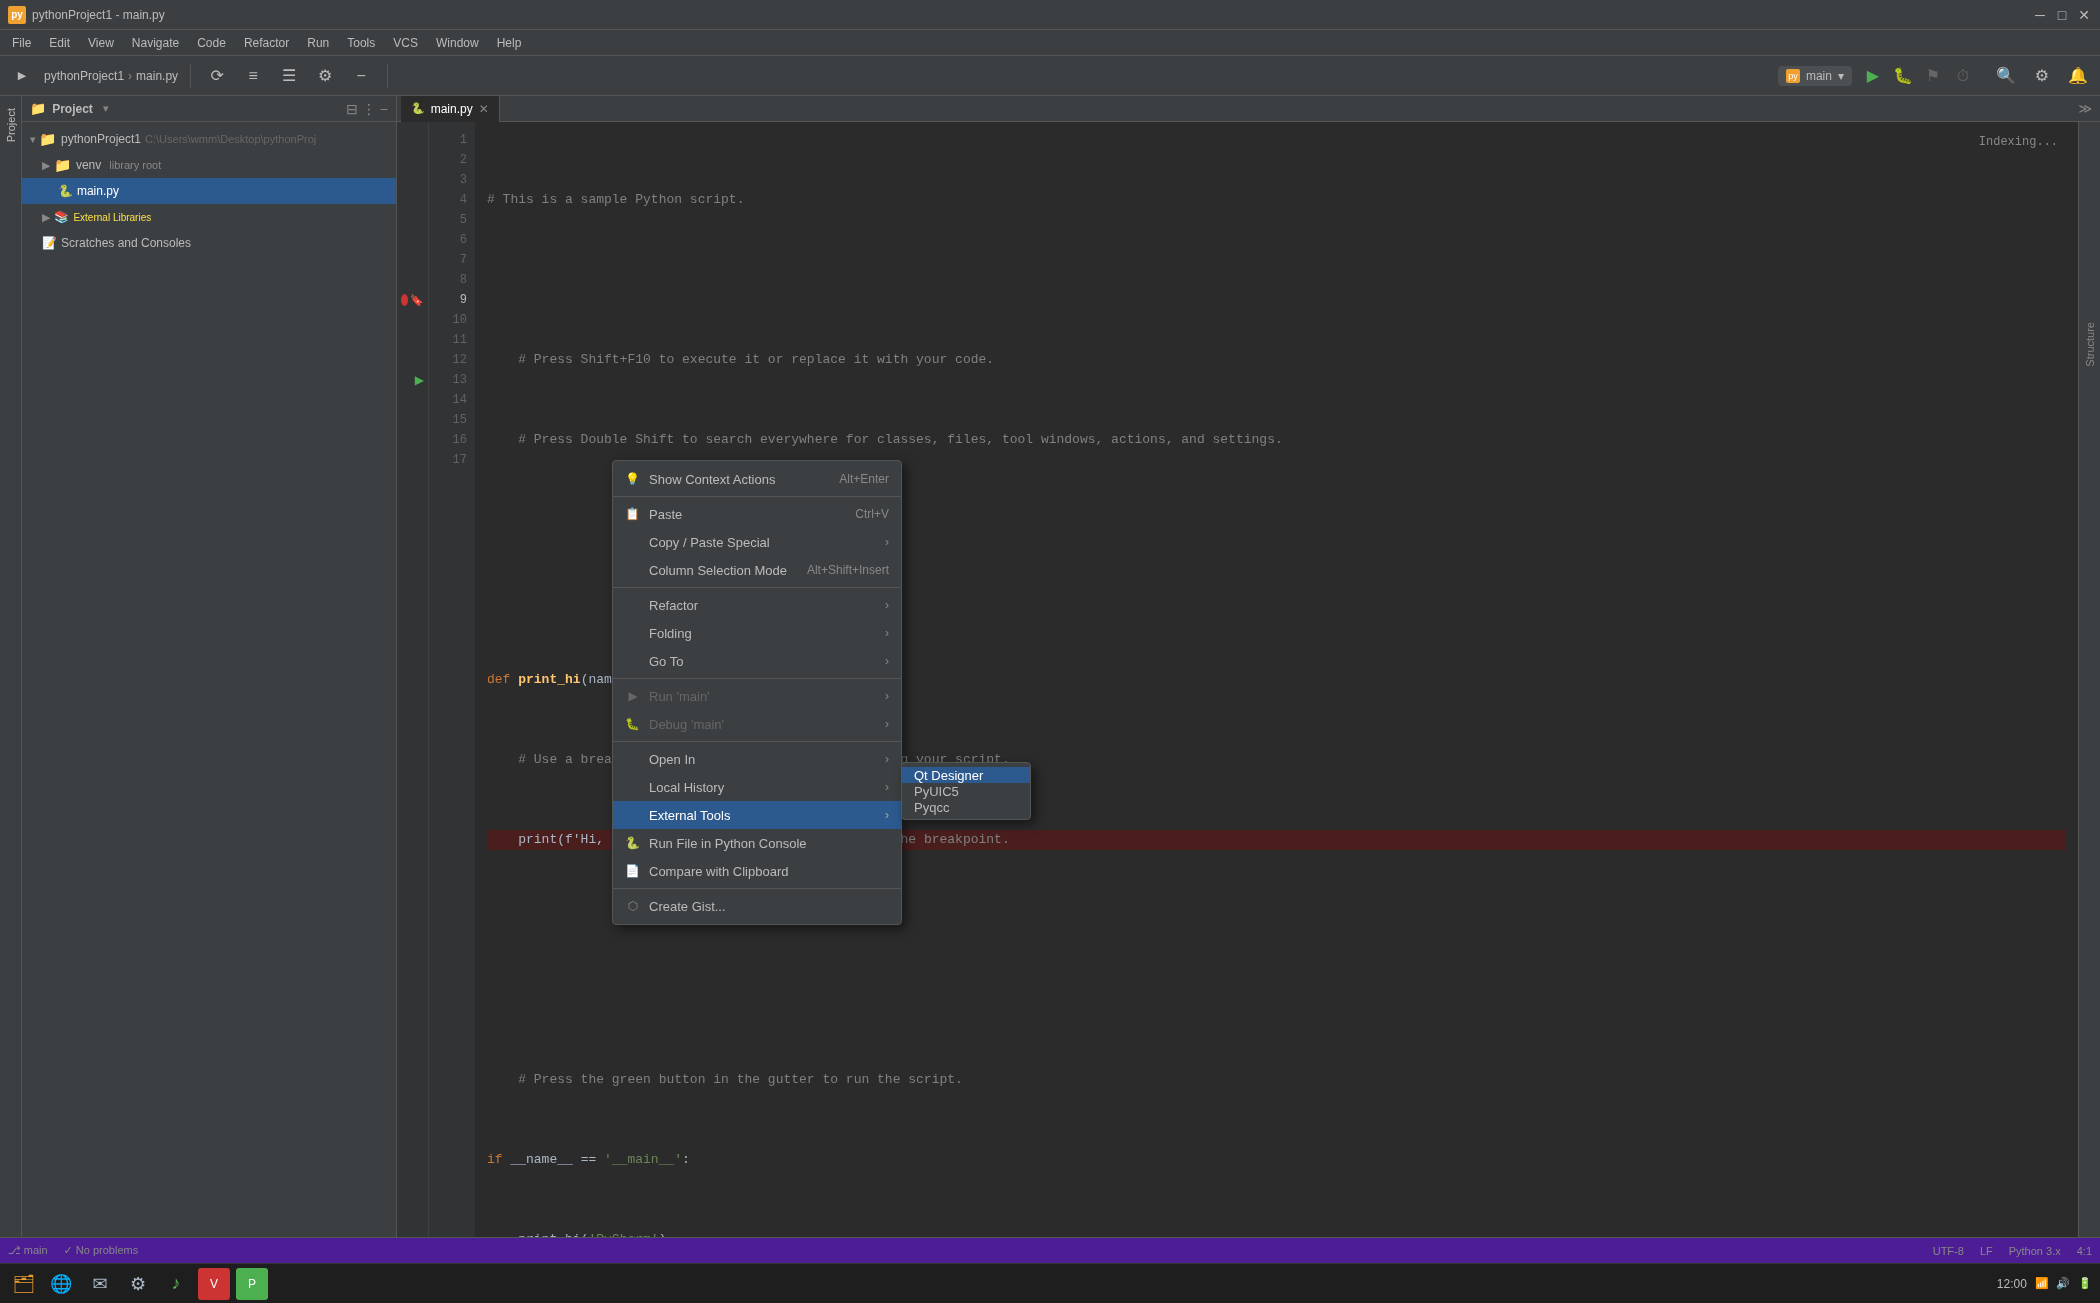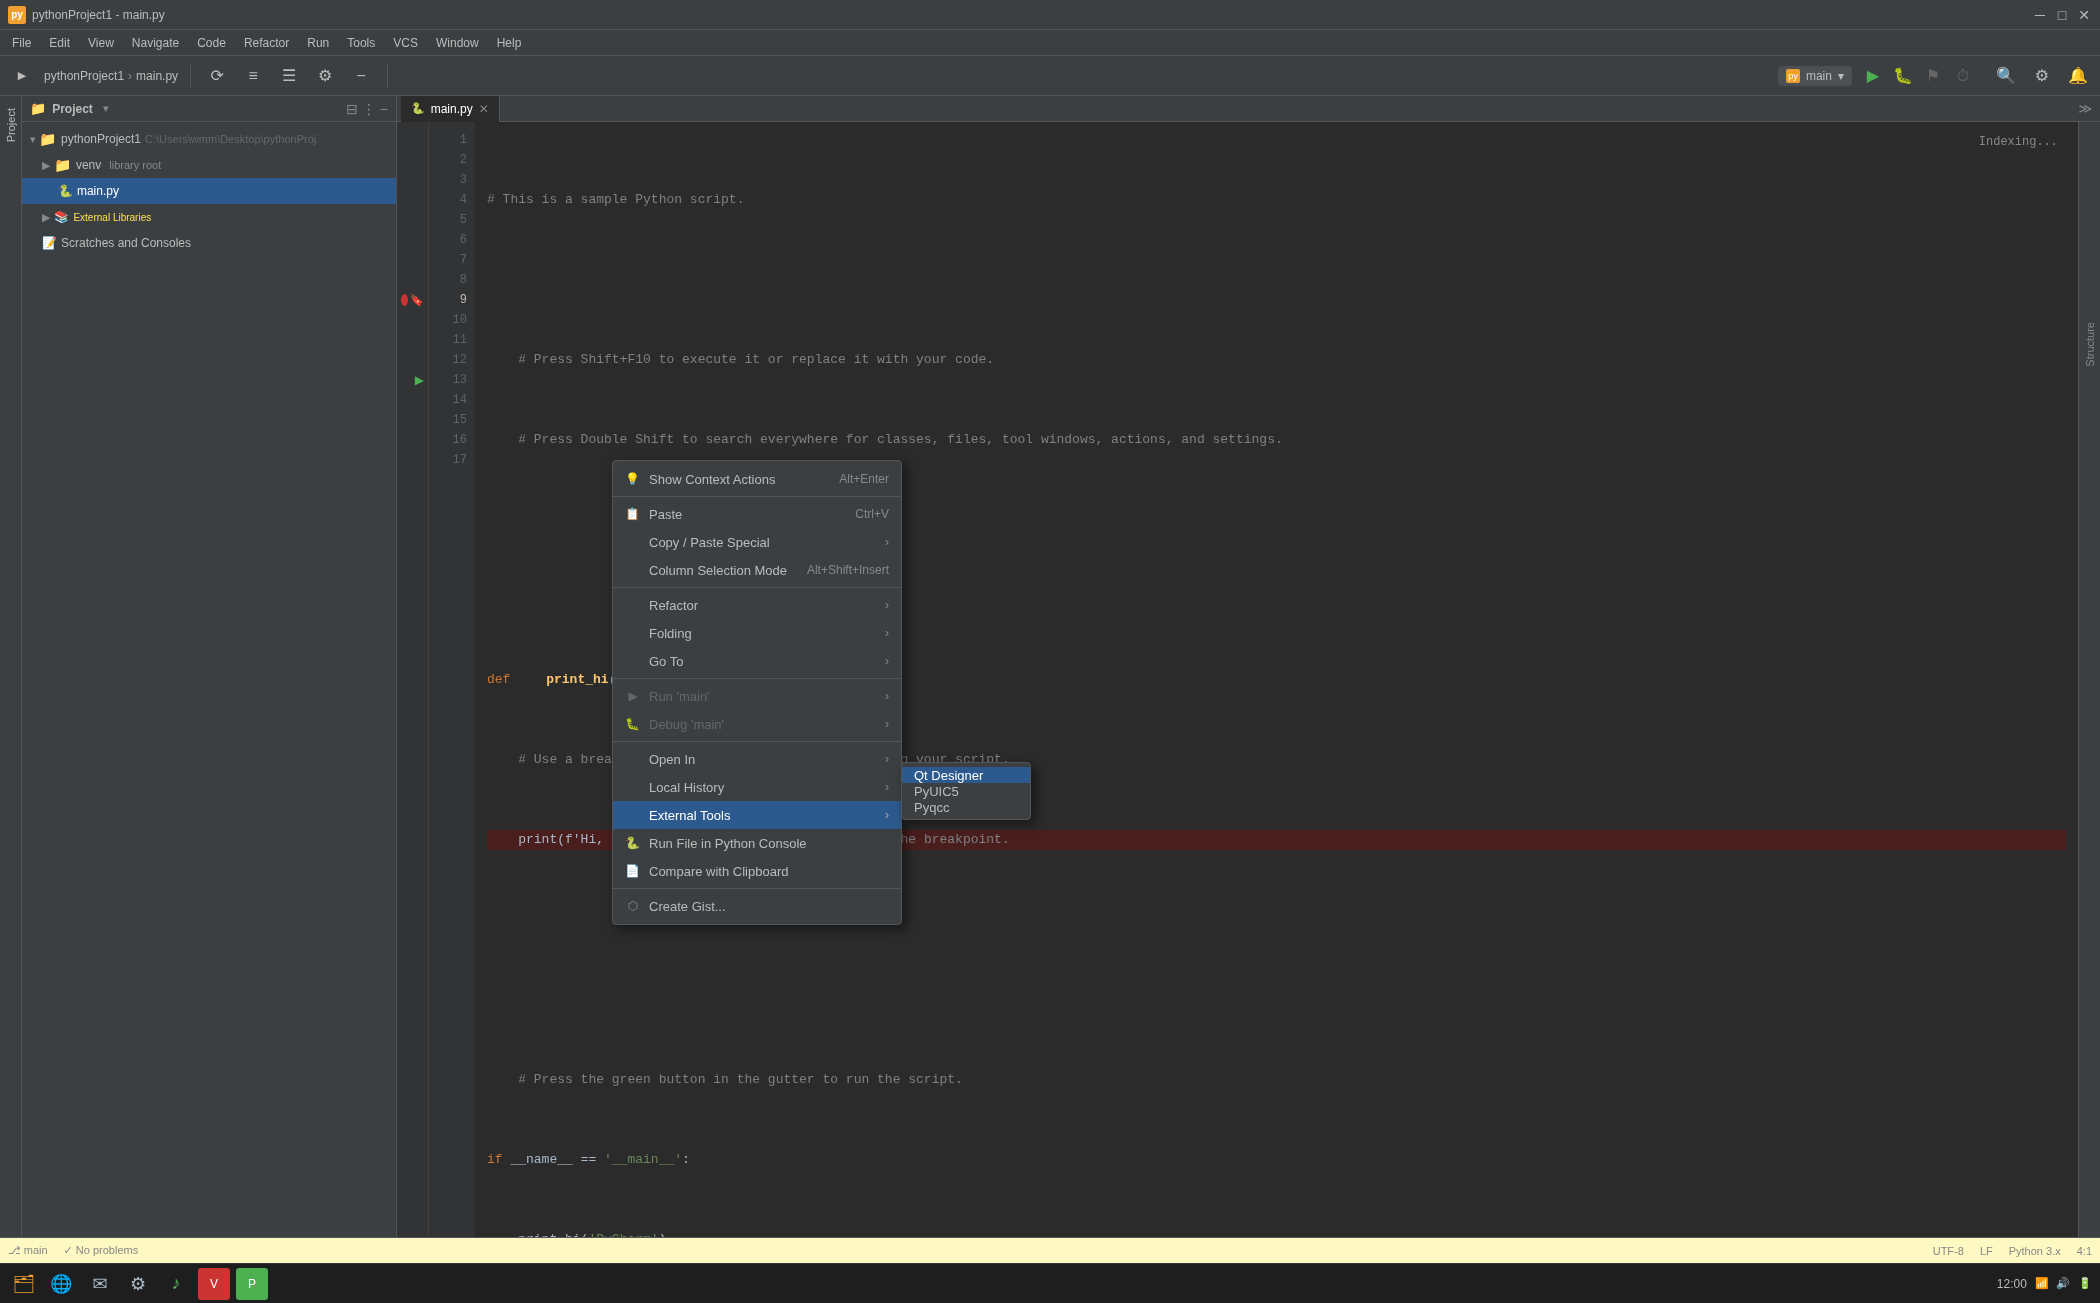--- a/index.html
+++ b/index.html
@@ -302,21 +302,21 @@
       background: #cc3333;
       border-radius: 50%;
       display: inline-block;
     }
     .run-arrow {
       color: #4caf50;
       font-size: 12px;
     }
     
     .kw { color: #cc7832; } 
-    .fn { color: #ffc66d; margin-left: 28px; } 
+    .fn { color: #ffc66d; } 
     .str { color: #6a8759; } 
     .cm { color: #808080; } 
     .var { color: #a9b7c6; }
     .bold { font-weight: bold; }
 
     
     #indexing-status {
       position: absolute;
       top: 10px;
       right: 20px;
@@ -746,21 +746,21 @@
         </div>
       </div>
 
       <div id="structure-sidebar">
         <div class="structure-label">Structure</div>
       </div>
     </div>
   </div>
 </div>
 
-<div id="status-bar" style="position:absolute;bottom:40px;left:0;right:0;height:26px;background:#fef9c3;border-top:1px solid #555;display:flex;align-items:center;padding:0 8px;font-size:11px;color:#888;gap:16px;">
+<div id="status-bar" style="position:absolute;bottom:40px;left:0;right:0;height:26px;background:#4c1d95;border-top:1px solid #555;display:flex;align-items:center;padding:0 8px;font-size:11px;color:#888;gap:16px;">
   <span>⎇ main</span>
   <span>✓ No problems</span>
   <div id="status-bar-right" style="margin-left:auto;display:flex;gap:16px;">
     <span>UTF-8</span>
     <span>LF</span>
     <span>Python 3.x</span>
     <span>4:1</span>
   </div>
 </div>
 

